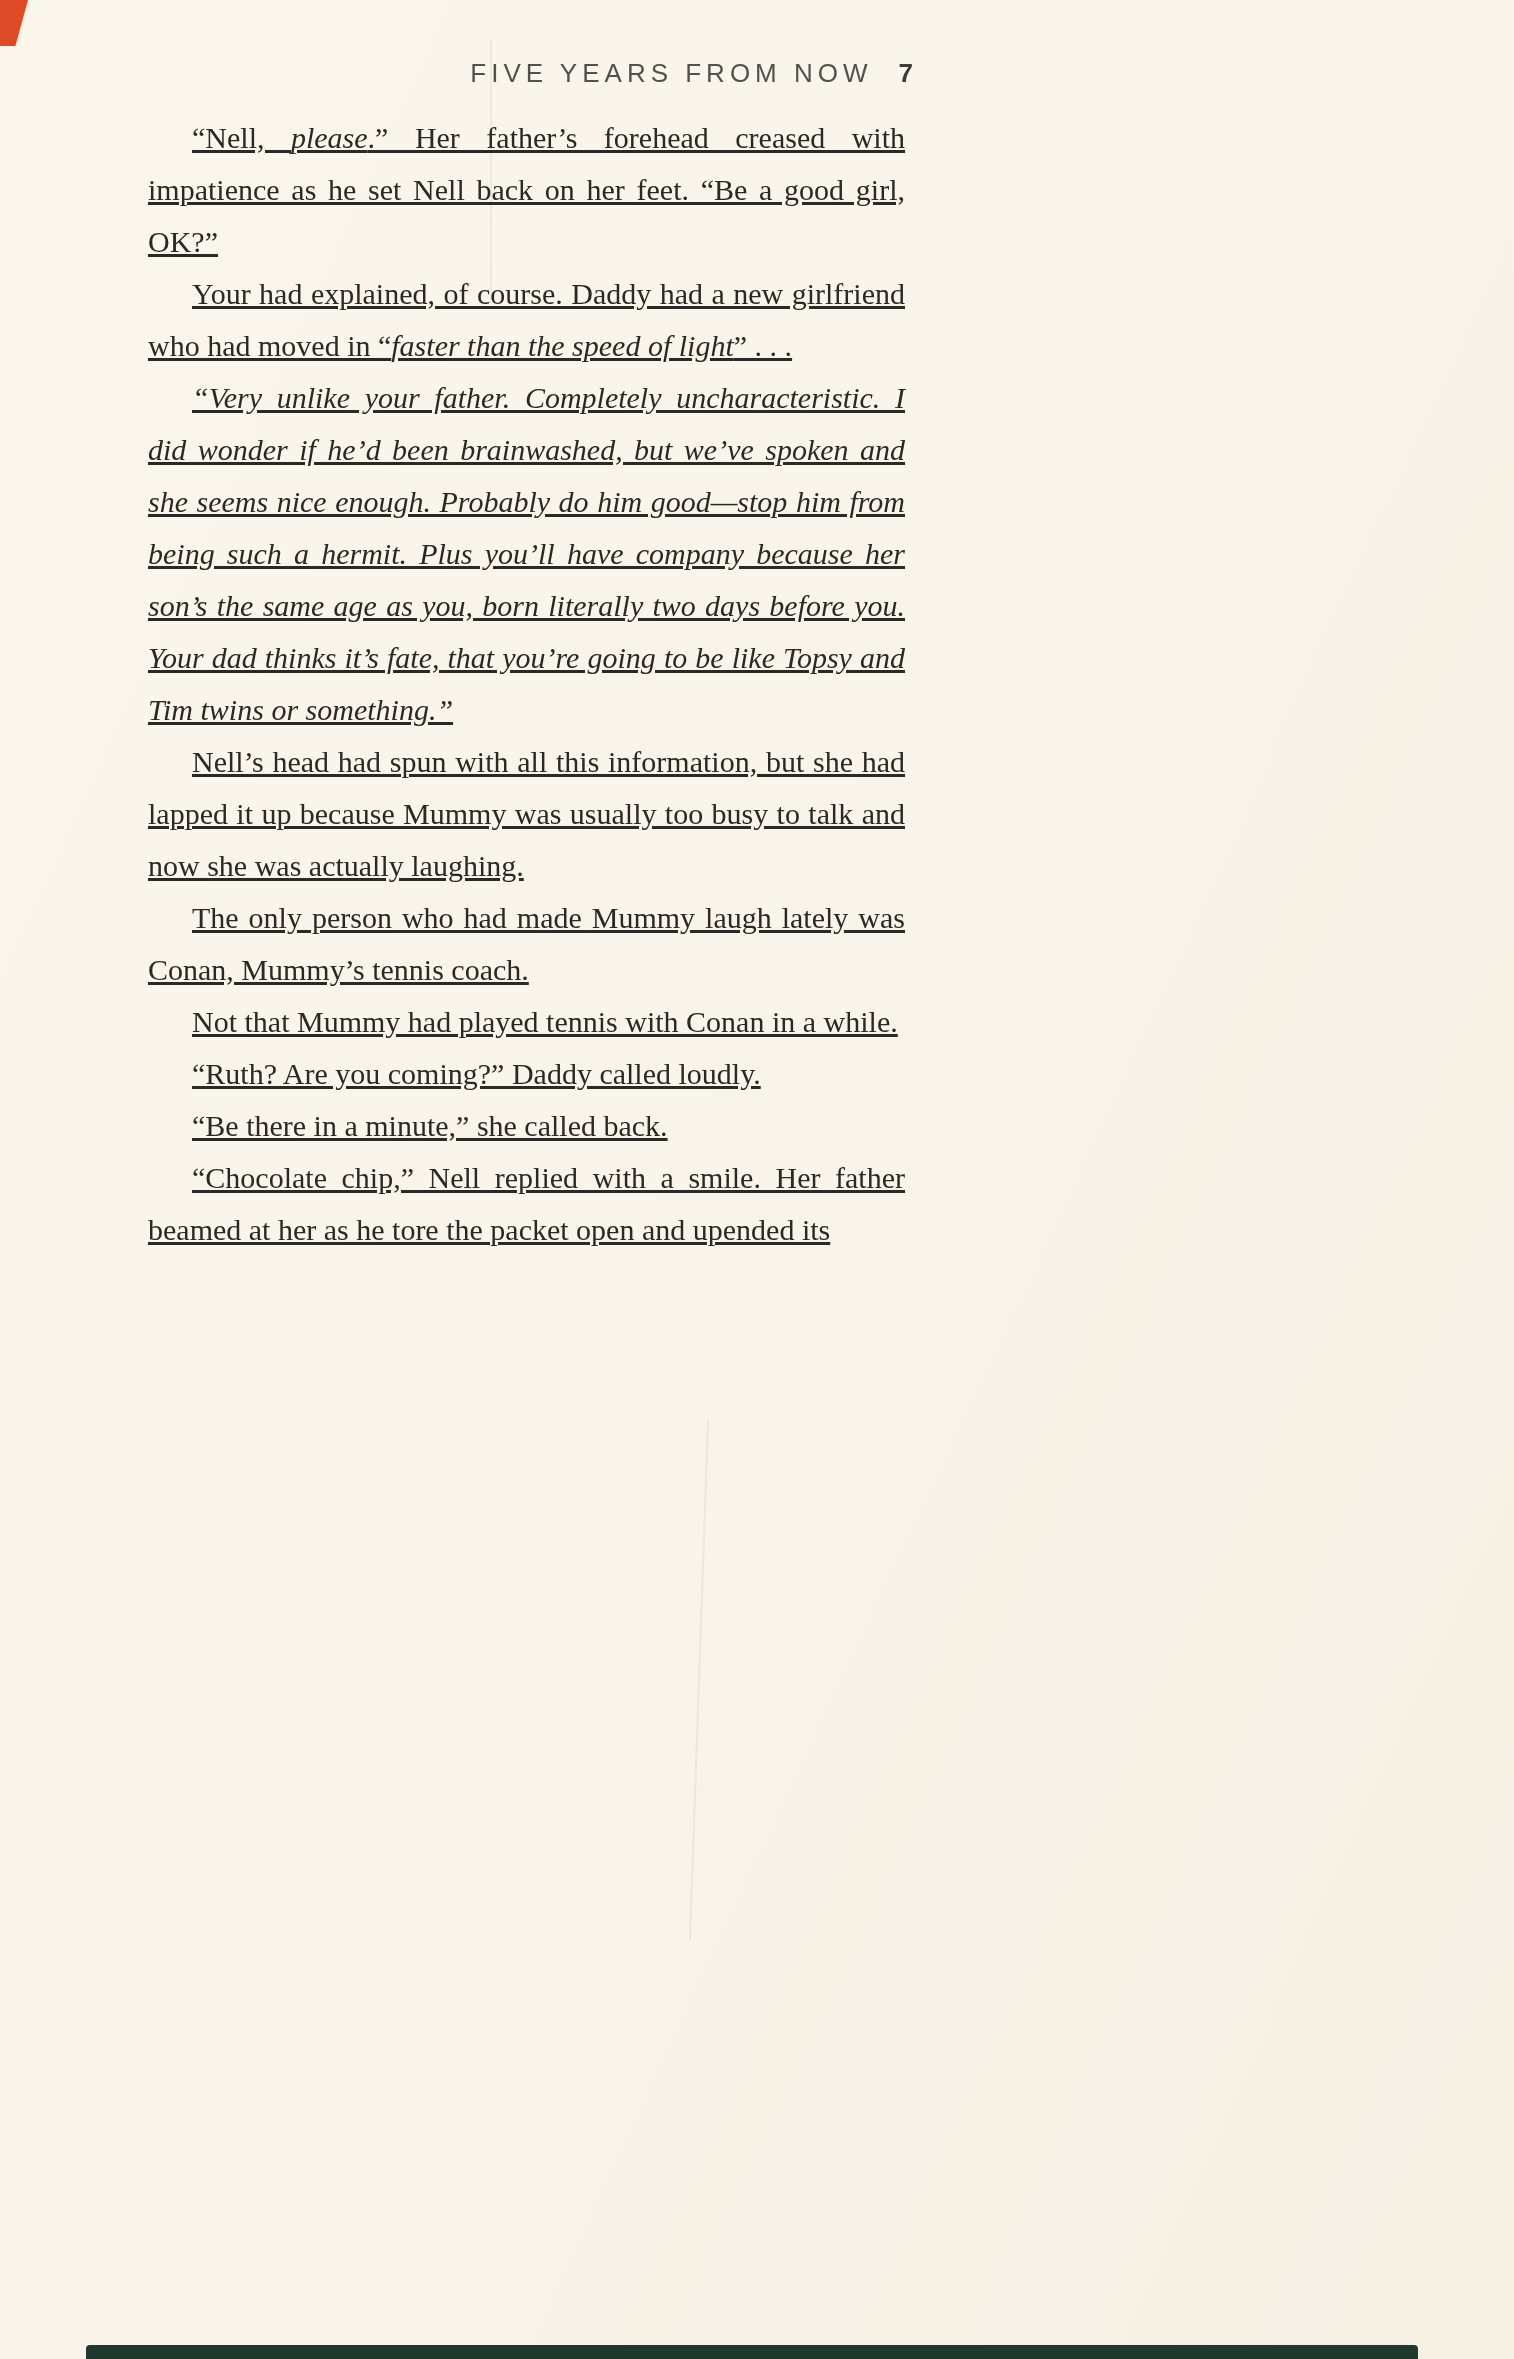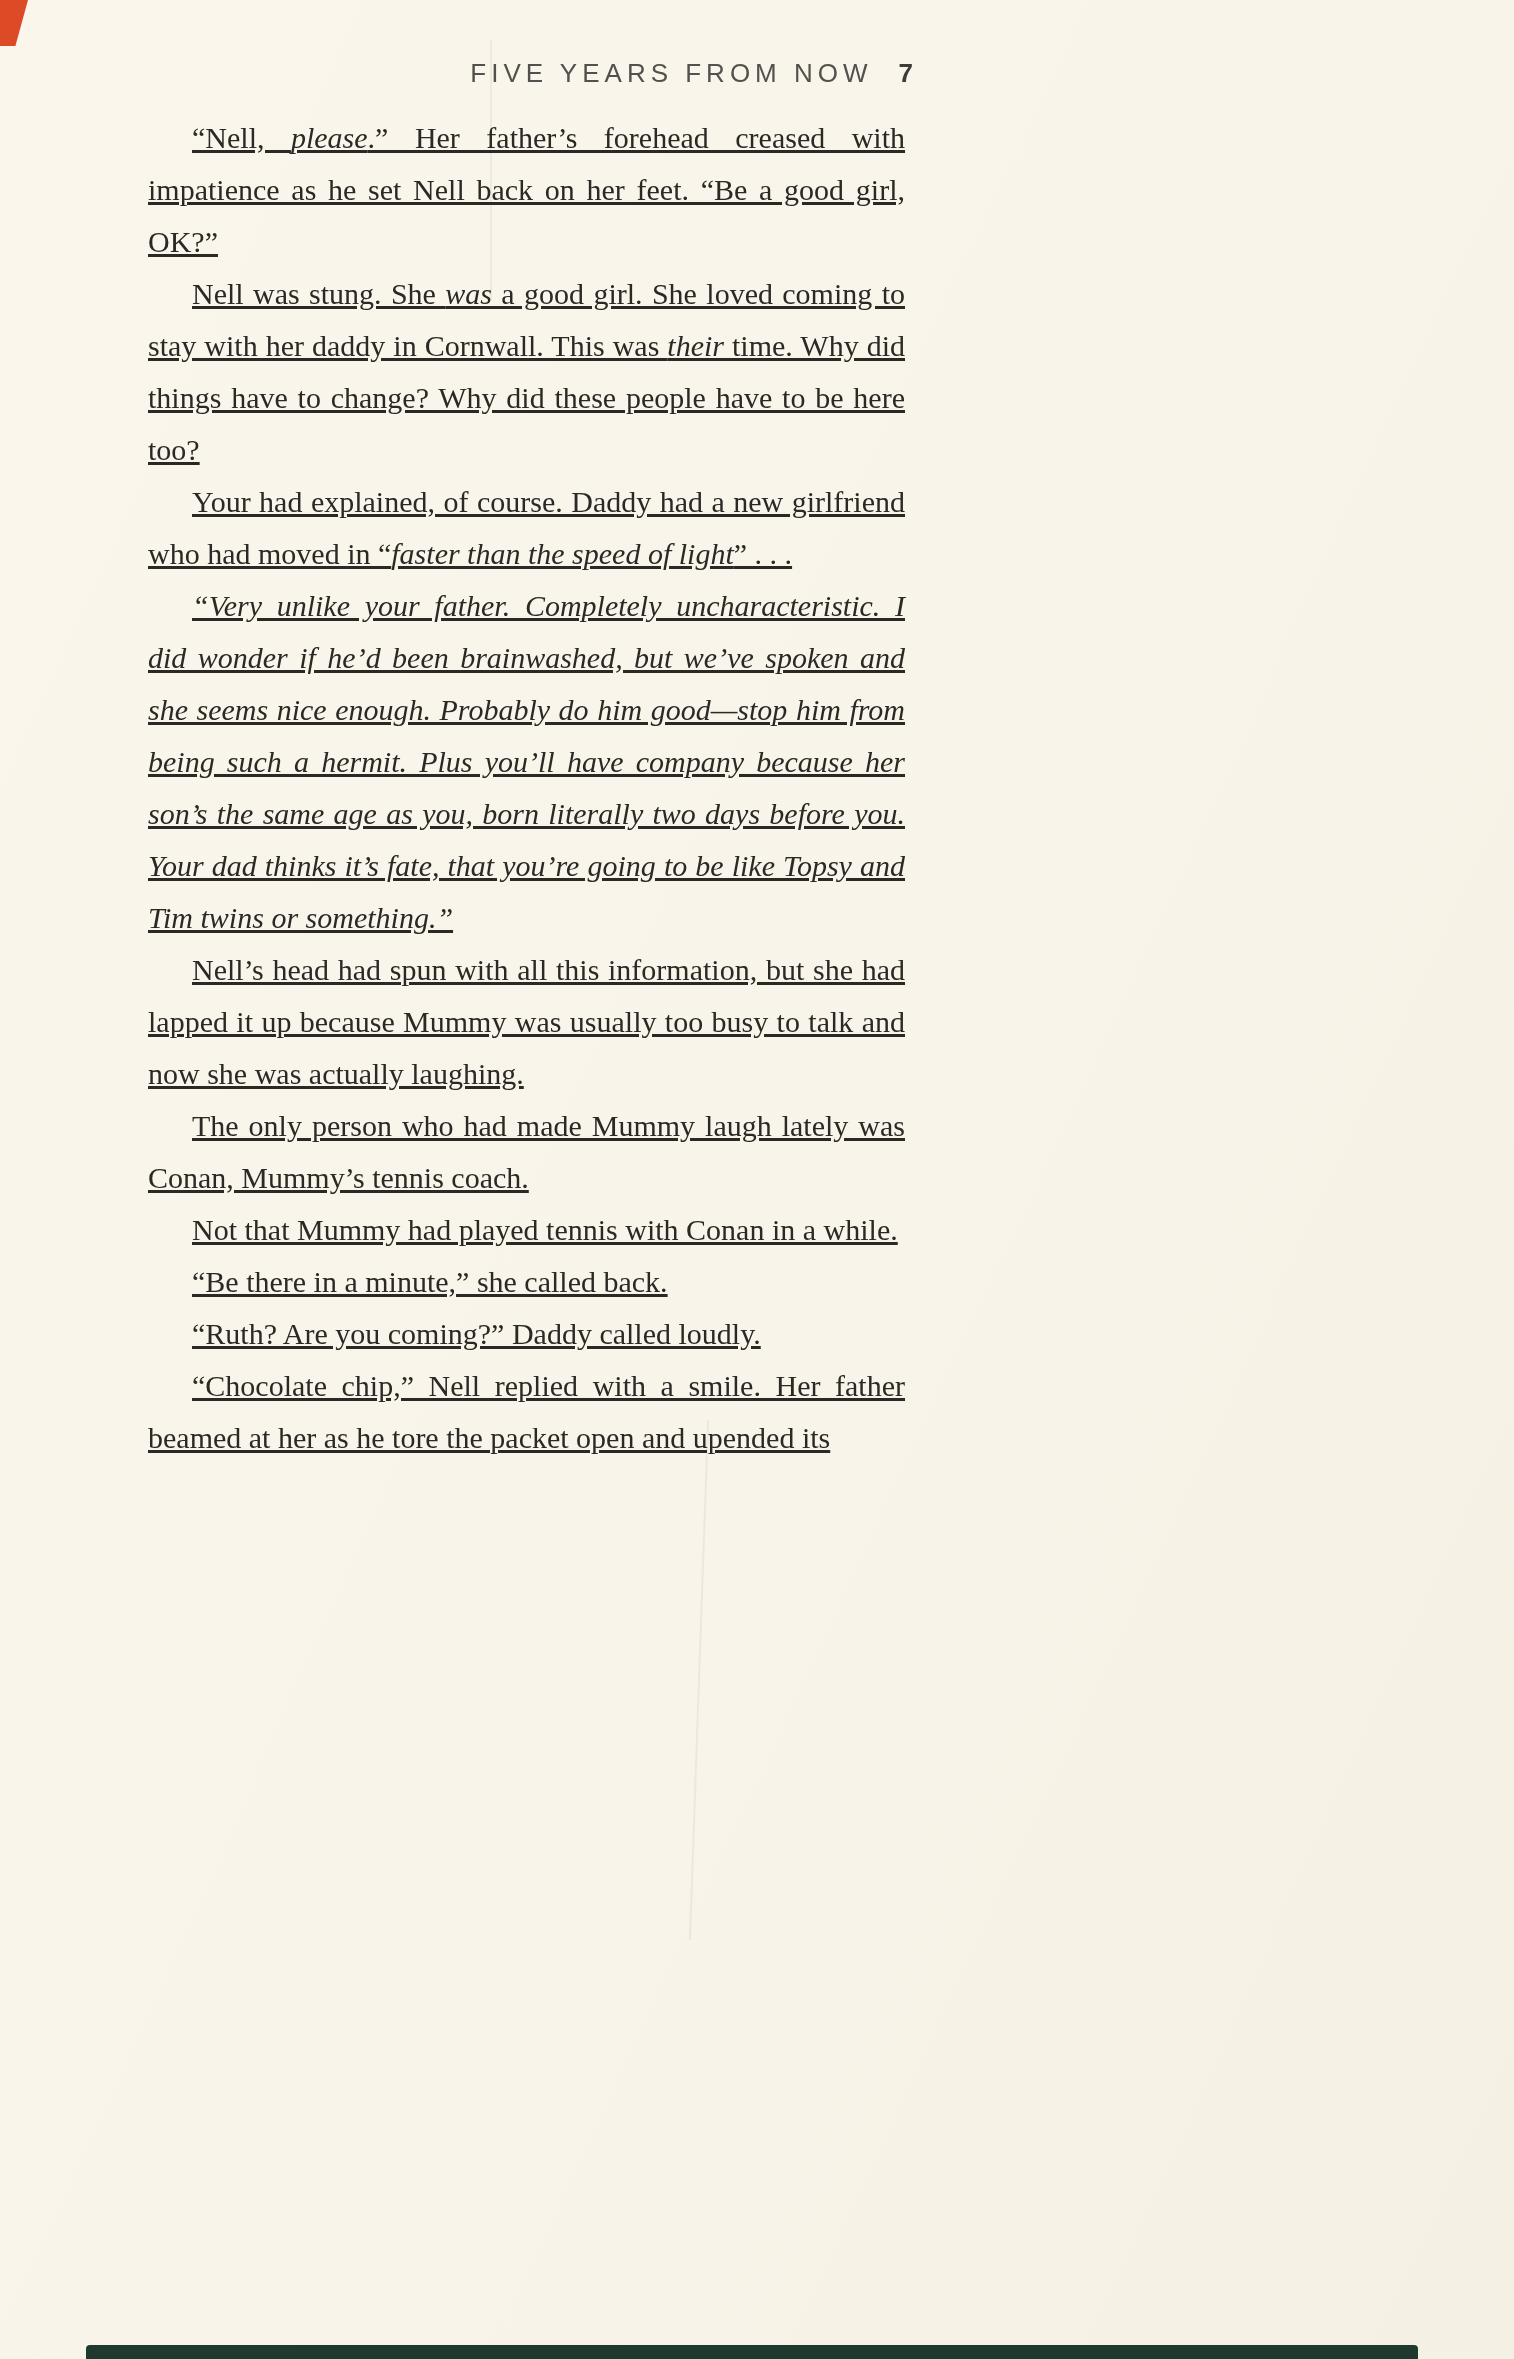--- a/index.html
+++ b/index.html
@@ -93,26 +93,25 @@
   <div class="corner-mark"></div>
   <div class="crease c1"></div>
   <div class="crease c2"></div>
 
   <div class="header">
     <span class="running-title">FIVE YEARS FROM NOW</span><span class="page-number">7</span>
   </div>
 
   <div class="body-text" id="paragraphs">
       <p><span>“Nell, </span><em>please</em><span>.” Her father’s forehead creased with impatience as he set Nell back on her feet. “Be a good girl, OK?”</span></p>
-      <p><span>Nell was stung. She </span><em>was</em><span> a good girl. She loved coming to stay with her daddy in Cornwall. This was </span><em>their</em><span> time. Why did things have to change? Why did these people have to be here too?</span></p>
       <p><span>Your had explained, of course. Daddy had a new girlfriend who had moved in “</span><em>faster than the speed of light</em><span>”&nbsp;.&nbsp;.&nbsp;.</span></p>
       <p><em>“Very unlike your father. Completely uncharacteristic. I did wonder if he’d been brainwashed, but we’ve spoken and she seems nice enough. Probably do him good—stop him from being such a hermit. Plus you’ll have company because her son’s the same age as you, born literally two days before you. Your dad thinks it’s fate, that you’re going to be like Topsy and Tim twins or something.”</em></p>
       <p><span>Nell’s head had spun with all this information, but she had lapped it up because Mummy was usually too busy to talk and now she was actually laughing.</span></p>
       <p><span>The only person who had made Mummy laugh lately was Conan, Mummy’s tennis coach.</span></p>
       <p><span>Not that Mummy had played tennis with Conan in a while.</span></p>
+      <p><span>“Ruth? Are you coming?” Daddy called loudly.</span></p>
       <p><span>“Be there in a minute,” she called back.</span></p>
-      <p><span>“Ruth? Are you coming?” Daddy called loudly.</span></p>
       <p><span>“Chocolate chip,” Nell replied with a smile. Her father beamed at her as he tore the packet open and upended its</span></p>
     </div>
 
   <div class="bottom-stripe"></div>
 
 </div>
 
 </body></html>

